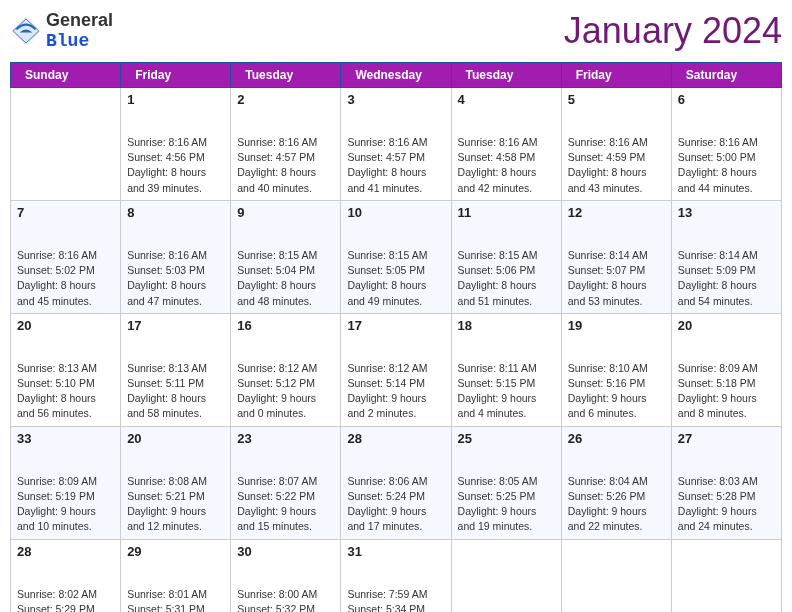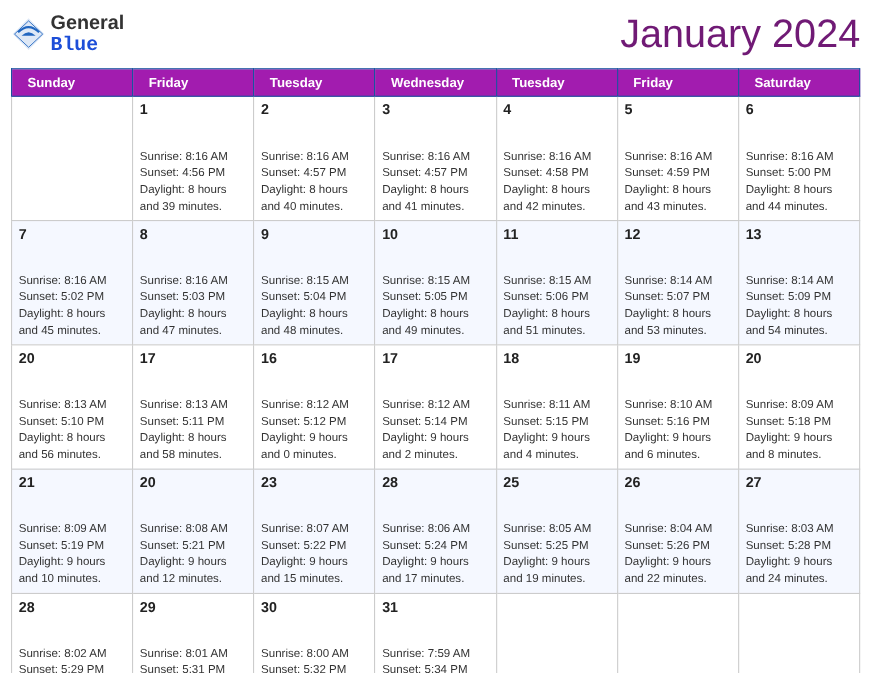--- a/index.html
+++ b/index.html
@@ -202,21 +202,21 @@
           <span class="day-number">19</span>
           <div class="day-info">Sunrise: 8:10 AM<br>Sunset: 5:16 PM<br>Daylight: 9 hours and 6 minutes.</div>
         </td>
         <td>
           <span class="day-number">20</span>
           <div class="day-info">Sunrise: 8:09 AM<br>Sunset: 5:18 PM<br>Daylight: 9 hours and 8 minutes.</div>
         </td>
       </tr>
       <tr>
         <td>
-          <span class="day-number">21</span>
+          <span class="day-number">33</span>
           <div class="day-info">Sunrise: 8:09 AM<br>Sunset: 5:19 PM<br>Daylight: 9 hours and 10 minutes.</div>
         </td>
         <td>
           <span class="day-number">20</span>
           <div class="day-info">Sunrise: 8:08 AM<br>Sunset: 5:21 PM<br>Daylight: 9 hours and 12 minutes.</div>
         </td>
         <td>
           <span class="day-number">23</span>
           <div class="day-info">Sunrise: 8:07 AM<br>Sunset: 5:22 PM<br>Daylight: 9 hours and 15 minutes.</div>
         </td>

